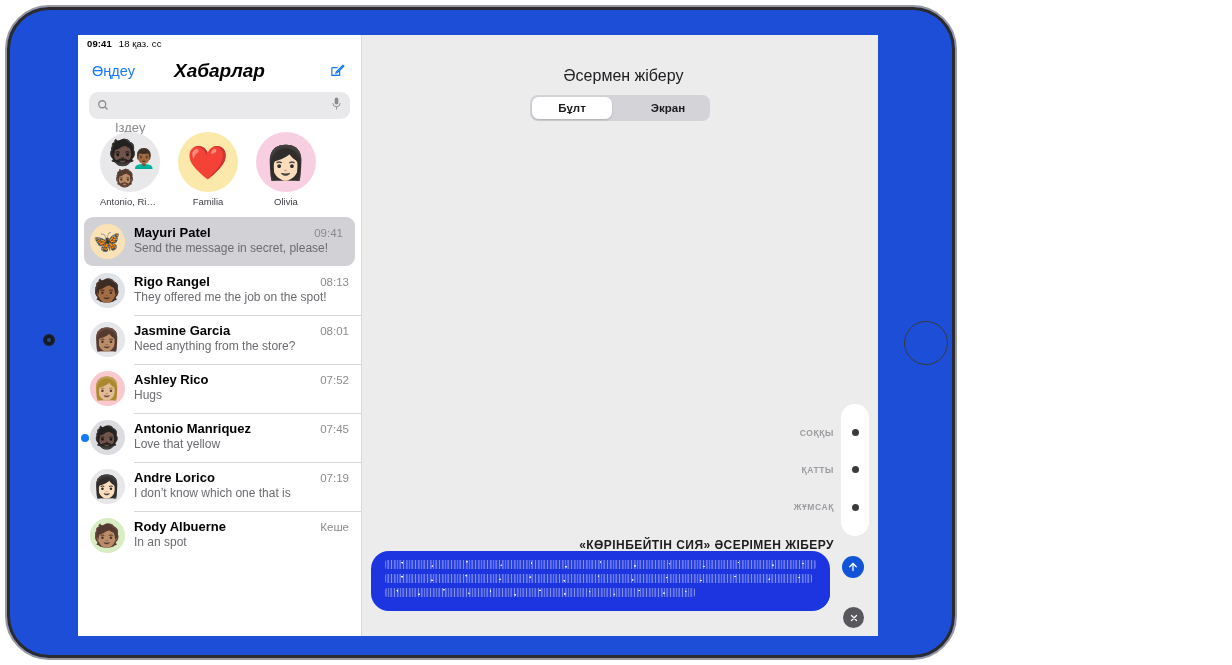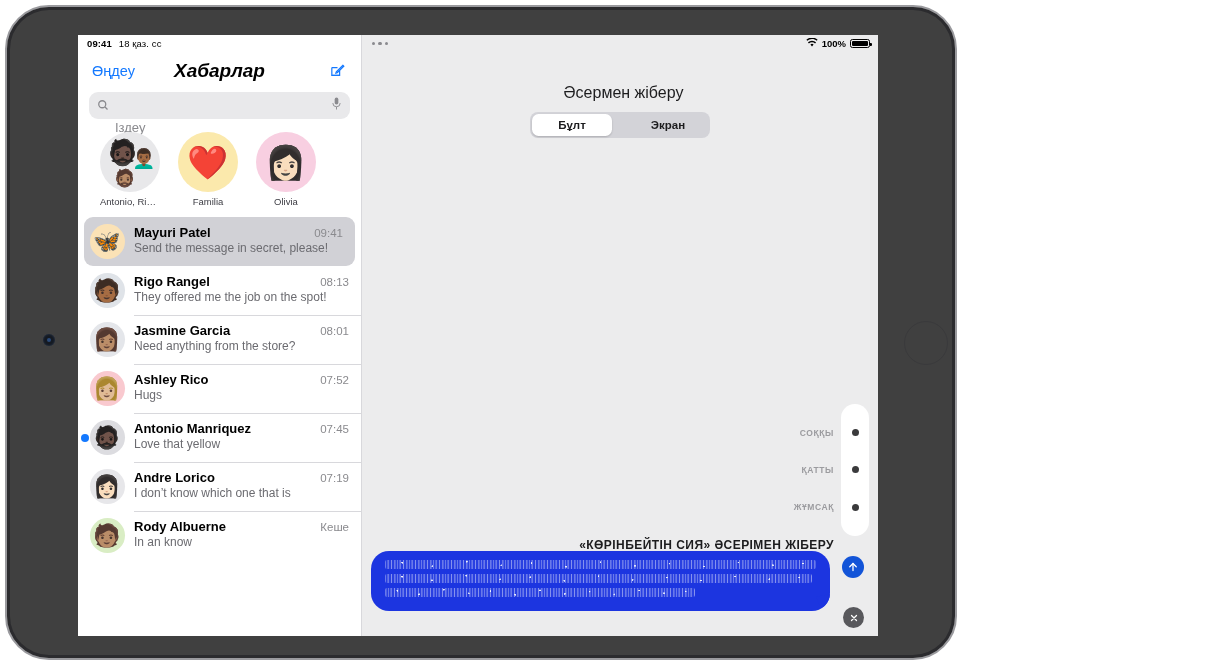--- a/index.html
+++ b/index.html
@@ -9,21 +9,21 @@
     font-family: "Liberation Sans", sans-serif;
     overflow: hidden;
   }
   #root { position: relative; width: 1232px; height: 665px; background:#fff; }
 
   
   .device {
     position: absolute; left: 5px; top: 5px;
     width: 952px; height: 655px;
     border-radius: 44px;
-    background: #404040;
+    background: #1d4ed8;
     border: 2px solid #9a9a9e;
     box-shadow: inset 0 0 0 3px #2b2b2e;
   }
   .bezel-cam {
     position: absolute; left: 36px; top: 327px;
     width: 12px; height: 12px; border-radius: 50%;
     background: #151a22;
     box-shadow: inset 0 0 2px #30405a;
   }
   .bezel-cam i {
@@ -418,49 +418,29 @@
             </div>
           </div>
 
           <div class="conv">
             <div class="conv-av" style="background:#d9edc4">🧑🏽</div>
             <div class="conv-body">
               <div class="conv-top">
                 <span class="conv-name">Rody Albuerne</span>
                 <span class="conv-time">Кеше</span>
               </div>
-              <div class="conv-prev">In an know</div>
+              <div class="conv-prev">In an spot</div>
             </div>
           </div>
 
         </div>
       </div>
 
       <div class="main">
 
-        <div class="main-status">
-          <span class="dots3">
-              <i></i>
-              <i></i>
-              <i></i>
-            </span>
-          <span class="wifi-batt">
-            <span>
-              <svg width="12" height="9" viewBox="0 0 16 12" fill="#000">
-                <path d="M8 11.2l2.1-2.4a3.1 3.1 0 0 0-4.2 0z"></path>
-                <path d="M8 5.6c1.6 0 3 .6 4.1 1.6l1.3-1.5A8 8 0 0 0 8 3.6a8 8 0 0 0-5.4 2.1l1.3 1.5A6 6 0 0 1 8 5.6z"></path>
-                <path d="M8 1.3c2.4 0 4.6.9 6.3 2.4l1.2-1.4A11 11 0 0 0 8 -.6 11 11 0 0 0 .5 2.3l1.2 1.4A9.2 9.2 0 0 1 8 1.3z"></path>
-              </svg>
-            </span>
-            <span>100%</span>
-            <span class="batt">
-                <i style="width:100%"></i>
-              </span>
-          </span>
-        </div>
 
         <div class="effect-title">Әсермен жіберу</div>
 
         <div class="segmented">
           <div class="seg active">Бұлт</div>
           <div class="seg">Экран</div>
         </div>
 
         <div class="rail-labels">
           <span>СОҚҚЫ</span>

